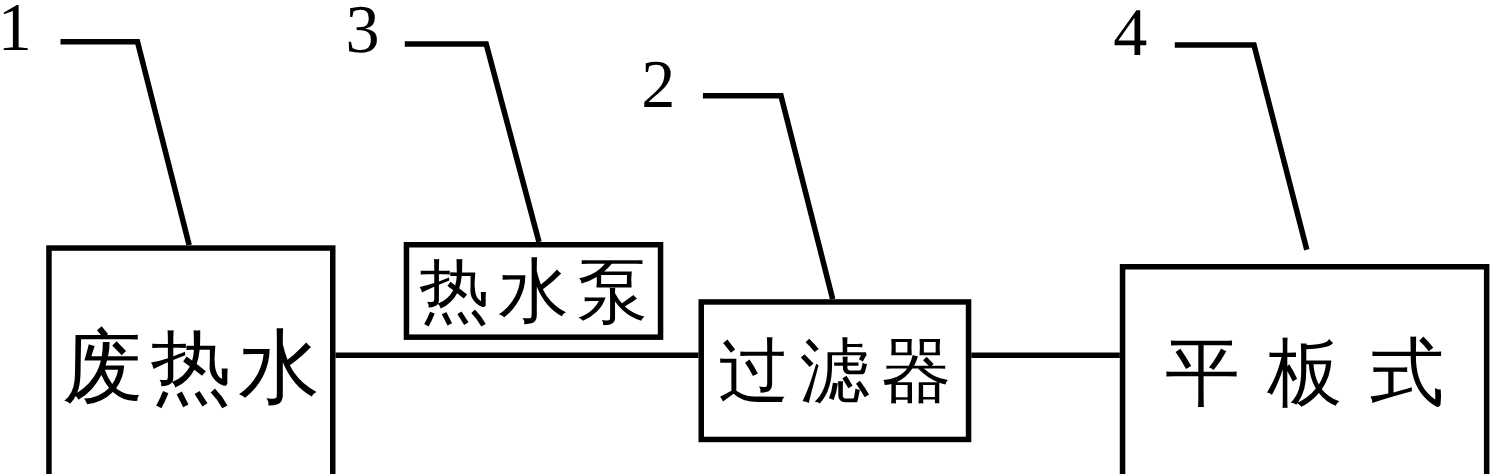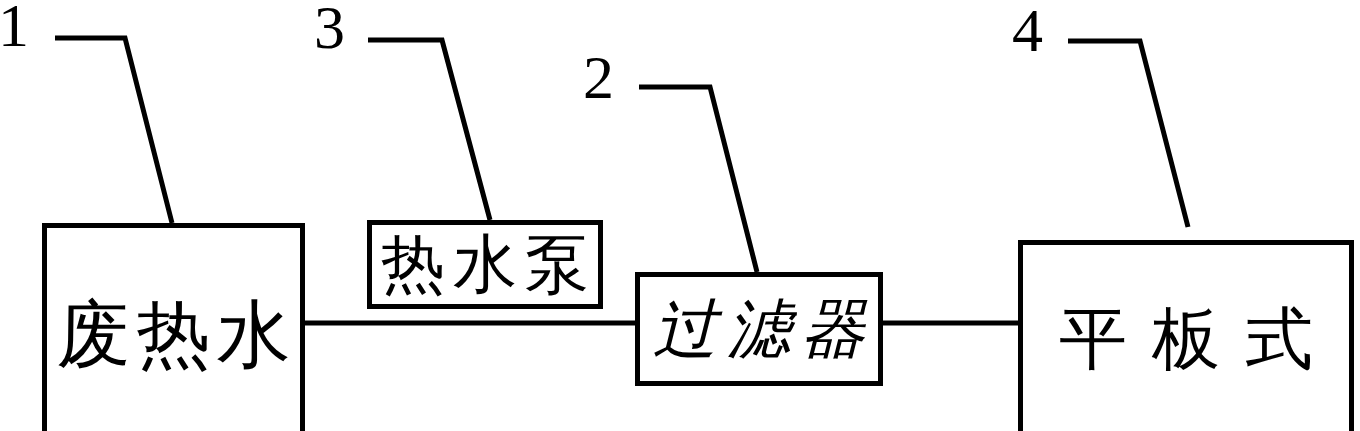--- a/index.html
+++ b/index.html
@@ -46,26 +46,25 @@
   .box-pump {
     left: 367px; top: 220px;
     width: 236px; height: 89px;
     font-size: 64px;
     line-height: 79px;
     letter-spacing: 8px;
     text-indent: 8px;
   }
   .box-filter {
     left: 635px; top: 272px;
-    width: 248px; height: 114px;
+    width: 248px; height: 130px;
     font-size: 64px;
     line-height: 97px;
     letter-spacing: 10px;
     text-indent: 10px;
-    font-style: italic;
   }
   .box-exchanger {
     left: 1018px; top: 240px;
     width: 336px; height: 197px;
     font-size: 68px;
     line-height: 94px;
     letter-spacing: 4px;
     text-indent: 4px;
   }
   .ref-num {

